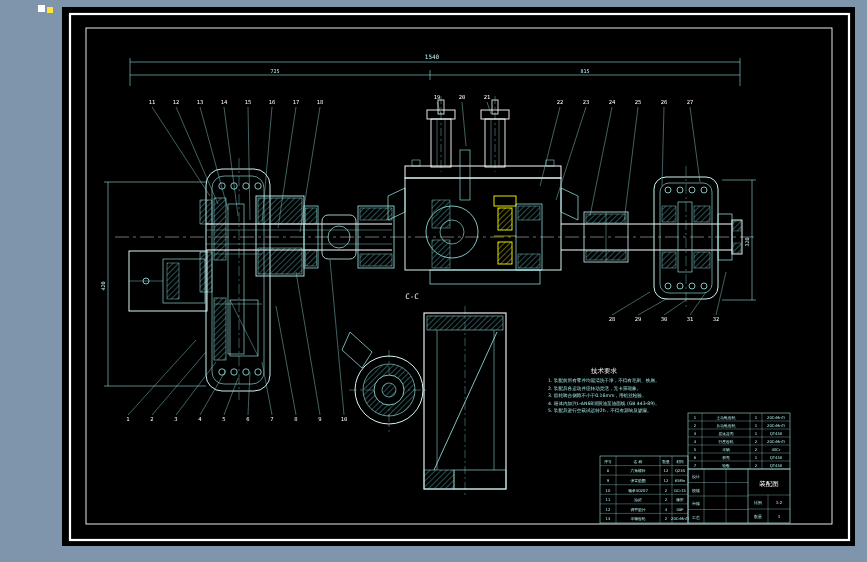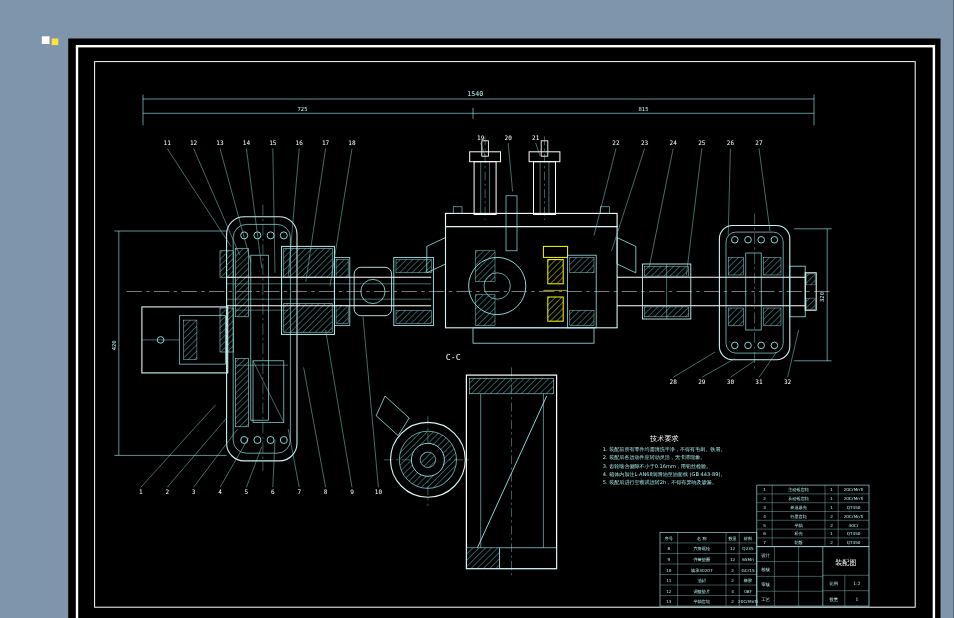--- a/index.html
+++ b/index.html
@@ -1,21 +1,21 @@
 <!DOCTYPE html>
 <html><head>
 <meta charset="utf-8">
 <style>
   html,body{margin:0;padding:0;}
   body{
     width:867px;height:562px;overflow:hidden;
     background:#7e95ac;
     font-family:"DejaVu Sans","Liberation Sans",sans-serif;
   }
-  .stage{position:relative;width:867px;height:402px;margin-top:28px;}
+  .stage{position:relative;width:867px;height:402px;}
   svg text{user-select:none;}
 </style>
 </head>
 <body>
 
 <div class="stage">
 <svg id="drawing" width="867" height="562" viewBox="0 0 867 562">
   <defs>
     <pattern id="hC" width="4" height="4" patternUnits="userSpaceOnUse" patternTransform="rotate(45)">
       <line x1="0" y1="0" x2="0" y2="4" stroke="#63c6ca" stroke-width="0.8"></line>

